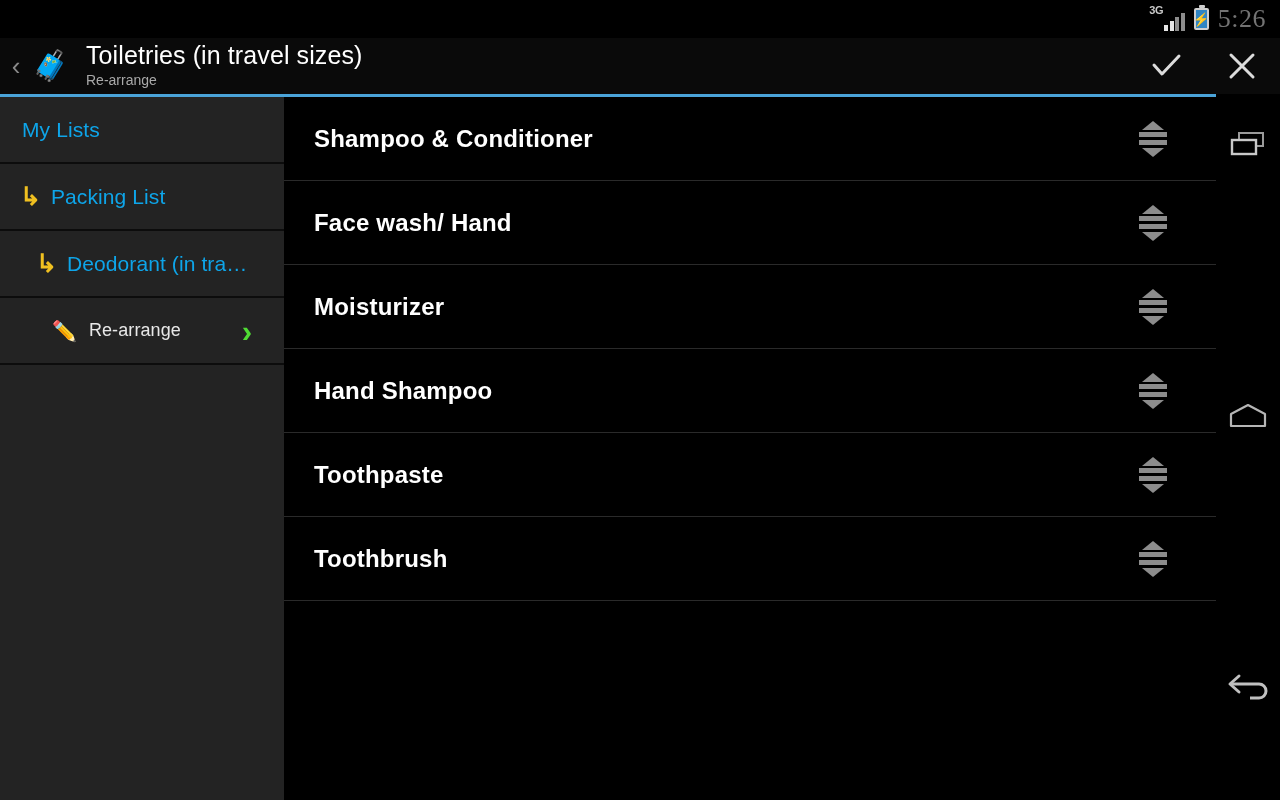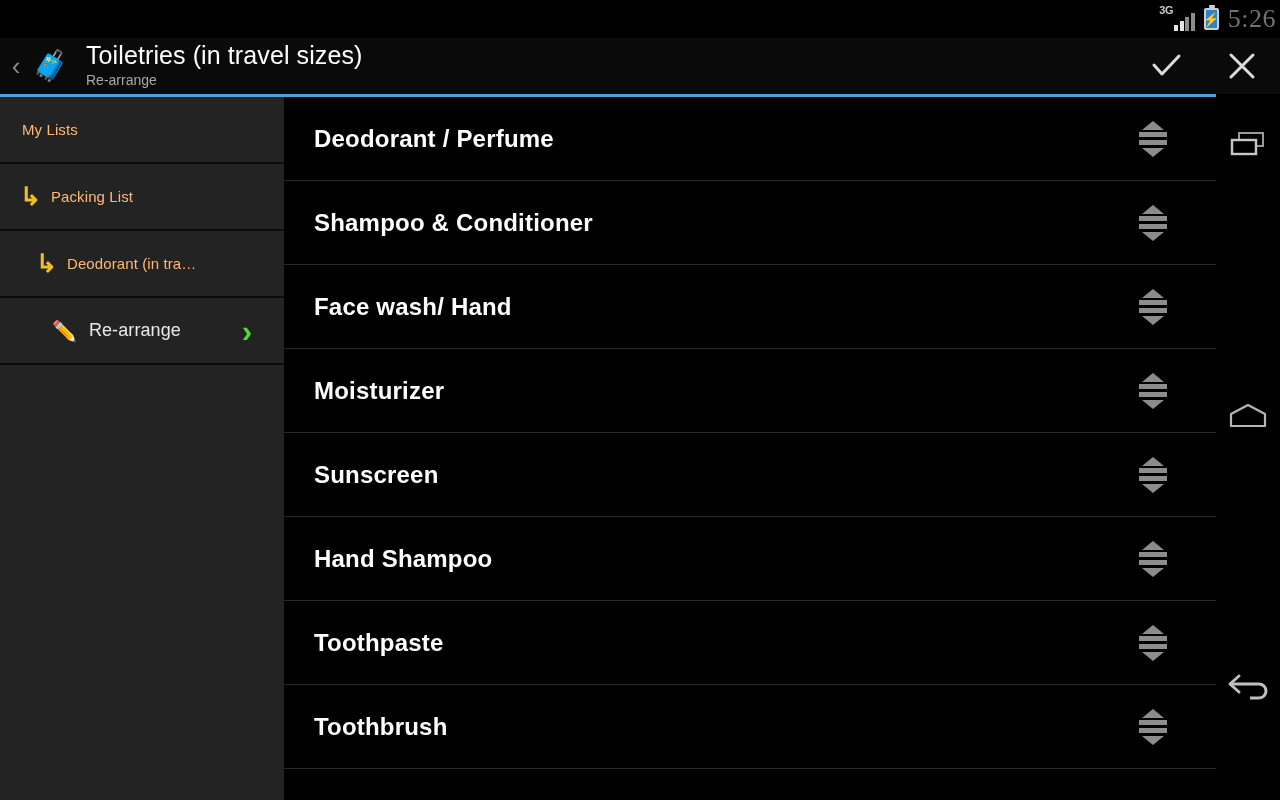--- a/index.html
+++ b/index.html
@@ -8,21 +8,21 @@
     background:#000;
     font-family:"Liberation Sans", sans-serif;
     overflow:hidden;
   }
 
   
   .statusbar{
     position:absolute; top:0; left:0; width:1280px; height:38px;
     background:#000;
     display:flex; align-items:center; justify-content:flex-end;
-    padding-right:4px;
+    padding-right:14px;
   }
   .sb-cluster{ display:flex; align-items:center; gap:9px; }
   .sig-wrap{ position:relative; display:flex; align-items:flex-end; height:24px; }
   .sig-label{
     position:absolute; top:-3px; left:-2px;
     font-size:11px; color:#c9c9c9; font-weight:700; letter-spacing:-0.3px;
   }
   .sig-bars{ display:flex; align-items:flex-end; gap:1.5px; margin-left:13px; }
   .sig-bars i{ display:block; width:4px; background:#8d8d8d; }
   .sig-bars i.on{ background:#e6e6e6; }
@@ -82,21 +82,21 @@
     position:relative;
     display:flex; align-items:center;
     height:67px;
     border-bottom:2px solid #0c0c0c;
   }
   .side-item.header{ padding-left:22px; }
   .side-arrow{
     color:#f0c020; font-size:25px; line-height:1;
     font-weight:700; margin-right:10px;
   }
-  .side-label{ color:#fdba74; font-size:15px; letter-spacing:0.1px; }
+  .side-label{ color:#0ea5e9; font-size:21px; letter-spacing:0.1px; }
   .side-item.lvl1{ padding-left:20px; }
   .side-item.lvl2{ padding-left:36px; }
   .side-item.lvl3{ padding-left:52px; }
   .side-item.lvl3 .side-label{ font-size:18px; color:#e8e8e8; }
   .pencil{ font-size:20px; margin-right:12px; line-height:1; }
   .side-chevron{
     position:absolute; right:32px; top:50%; transform:translateY(-50%);
     color:#4fdb34; font-size:31px; font-weight:700; line-height:1;
   }
   .side-truncate{
@@ -207,30 +207,20 @@
   <div class="side-item lvl3">
     <span class="pencil">✏️</span>
     <span class="side-label">Re-arrange</span>
     <span class="side-chevron">›</span>
   </div>
 </div>
 
 <div class="main">
   <div id="rows">
       <div class="row">
-        <span class="row-label">Deodorant / Perfume</span>
-        <span class="handle">
-    <svg class="handle-svg" width="42" height="40" viewBox="0 0 42 40">
-      <path d="M21 2 L32 11 L10 11 Z" fill="#8c8c8c"></path>
-      <rect x="7" y="13" width="28" height="5" fill="#8c8c8c"></rect>
-      <rect x="7" y="21" width="28" height="5" fill="#8c8c8c"></rect>
-      <path d="M21 38 L32 29 L10 29 Z" fill="#8c8c8c"></path>
-    </svg></span>
-      </div>
-      <div class="row">
         <span class="row-label">Shampoo &amp; Conditioner</span>
         <span class="handle">
     <svg class="handle-svg" width="42" height="40" viewBox="0 0 42 40">
       <path d="M21 2 L32 11 L10 11 Z" fill="#8c8c8c"></path>
       <rect x="7" y="13" width="28" height="5" fill="#8c8c8c"></rect>
       <rect x="7" y="21" width="28" height="5" fill="#8c8c8c"></rect>
       <path d="M21 38 L32 29 L10 29 Z" fill="#8c8c8c"></path>
     </svg></span>
       </div>
       <div class="row">
@@ -238,30 +228,20 @@
         <span class="handle">
     <svg class="handle-svg" width="42" height="40" viewBox="0 0 42 40">
       <path d="M21 2 L32 11 L10 11 Z" fill="#8c8c8c"></path>
       <rect x="7" y="13" width="28" height="5" fill="#8c8c8c"></rect>
       <rect x="7" y="21" width="28" height="5" fill="#8c8c8c"></rect>
       <path d="M21 38 L32 29 L10 29 Z" fill="#8c8c8c"></path>
     </svg></span>
       </div>
       <div class="row">
         <span class="row-label">Moisturizer</span>
-        <span class="handle">
-    <svg class="handle-svg" width="42" height="40" viewBox="0 0 42 40">
-      <path d="M21 2 L32 11 L10 11 Z" fill="#8c8c8c"></path>
-      <rect x="7" y="13" width="28" height="5" fill="#8c8c8c"></rect>
-      <rect x="7" y="21" width="28" height="5" fill="#8c8c8c"></rect>
-      <path d="M21 38 L32 29 L10 29 Z" fill="#8c8c8c"></path>
-    </svg></span>
-      </div>
-      <div class="row">
-        <span class="row-label">Sunscreen</span>
         <span class="handle">
     <svg class="handle-svg" width="42" height="40" viewBox="0 0 42 40">
       <path d="M21 2 L32 11 L10 11 Z" fill="#8c8c8c"></path>
       <rect x="7" y="13" width="28" height="5" fill="#8c8c8c"></rect>
       <rect x="7" y="21" width="28" height="5" fill="#8c8c8c"></rect>
       <path d="M21 38 L32 29 L10 29 Z" fill="#8c8c8c"></path>
     </svg></span>
       </div>
       <div class="row">
         <span class="row-label">Hand Shampoo</span>

